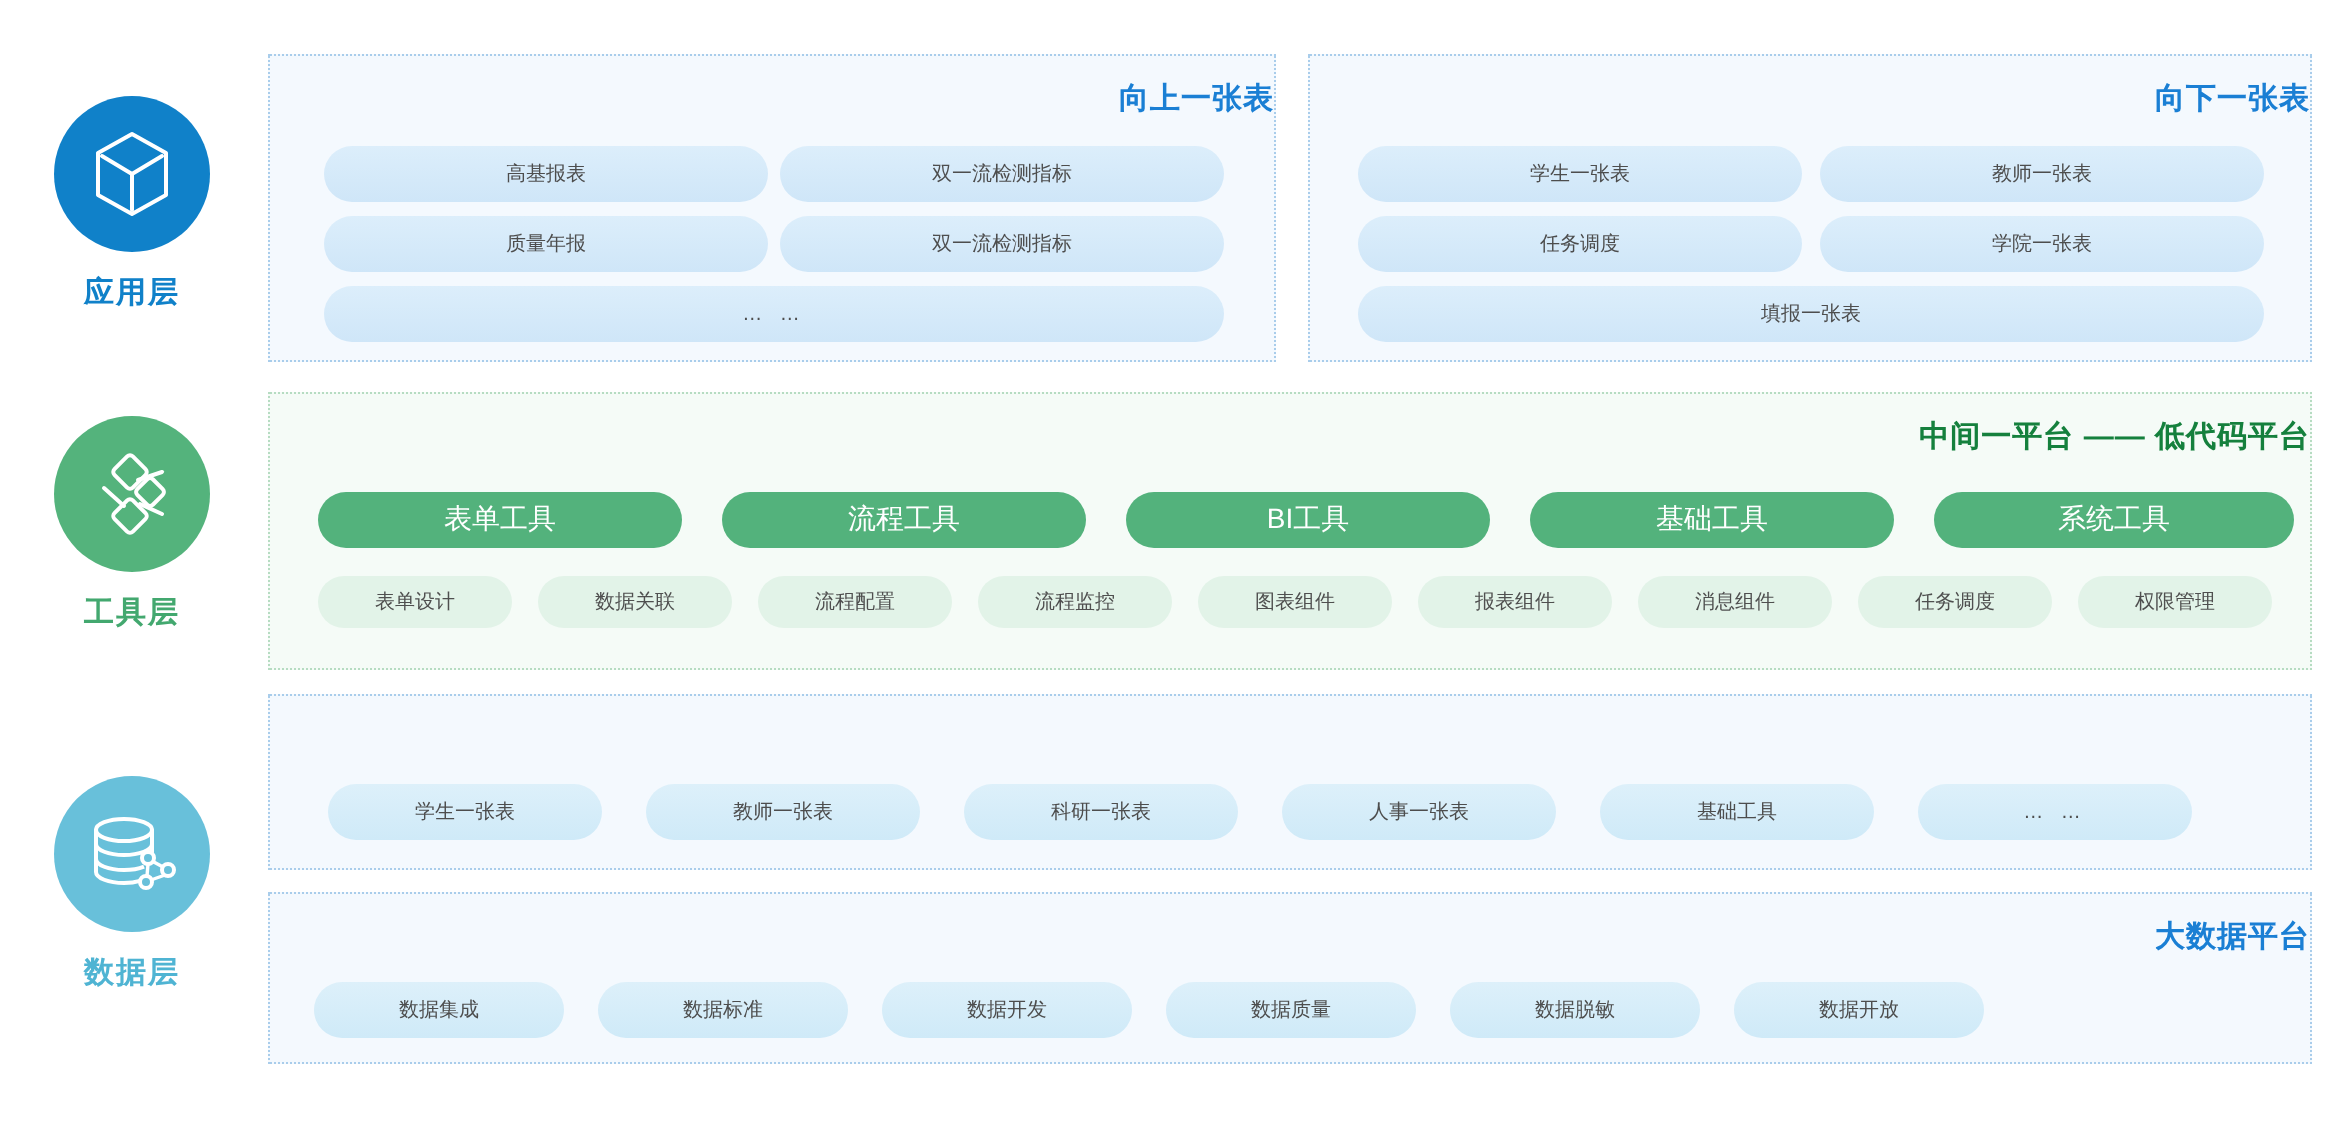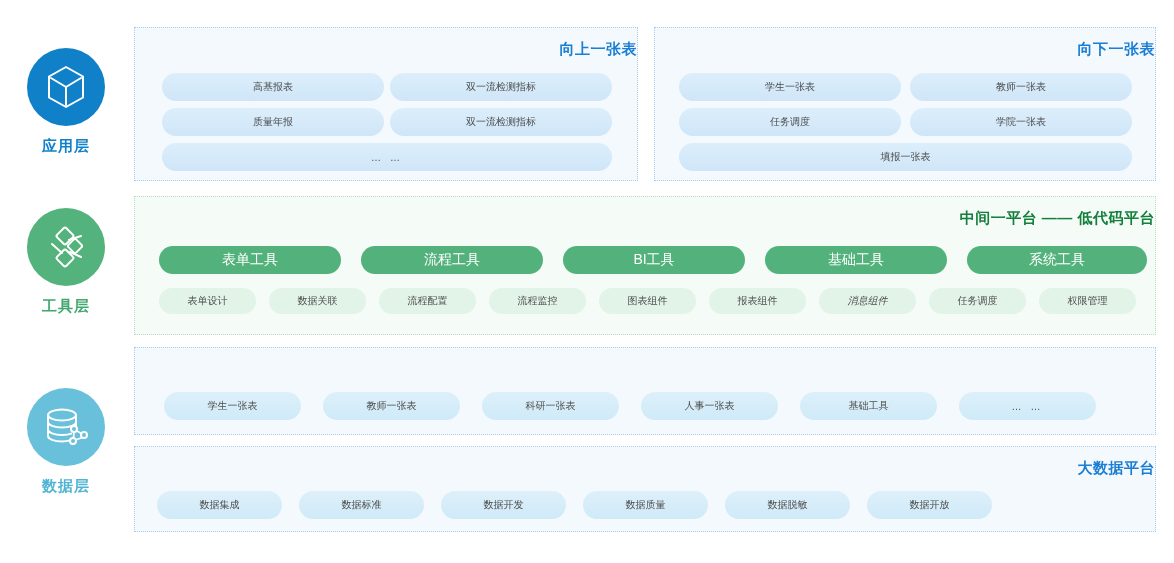--- a/index.html
+++ b/index.html
@@ -225,21 +225,21 @@
       <div class="pill green-solid tool-main-pill" style="width:180px; margin-left:20px;">系统工具</div>
     </div>
 
     <div class="row" style="left:24px; top:91px;">
       <div class="pill green-light tool-sub-pill" style="width:97px;">表单设计</div>
       <div class="pill green-light tool-sub-pill" style="width:97px; margin-left:13px;">数据关联</div>
       <div class="pill green-light tool-sub-pill" style="width:97px; margin-left:13px;">流程配置</div>
       <div class="pill green-light tool-sub-pill" style="width:97px; margin-left:13px;">流程监控</div>
       <div class="pill green-light tool-sub-pill" style="width:97px; margin-left:13px;">图表组件</div>
       <div class="pill green-light tool-sub-pill" style="width:97px; margin-left:13px;">报表组件</div>
-      <div class="pill green-light tool-sub-pill" style="width:97px; margin-left:13px;font-style:italic;">消息组件</div>
+      <div class="pill green-light tool-sub-pill" style="width:97px; margin-left:13px;">消息组件</div>
       <div class="pill green-light tool-sub-pill" style="width:97px; margin-left:13px;">任务调度</div>
       <div class="pill green-light tool-sub-pill" style="width:97px; margin-left:13px;">权限管理</div>
     </div>
   </div>
 
   <div class="panel" style="left:134px; top:347px; width:1022px; height:88px;">
 
     <div class="row" style="left:29px; top:44px;">
       <div class="pill cyan db-pill" style="width:137px;">学生一张表</div>
       <div class="pill cyan db-pill" style="width:137px; margin-left:22px;">教师一张表</div>

